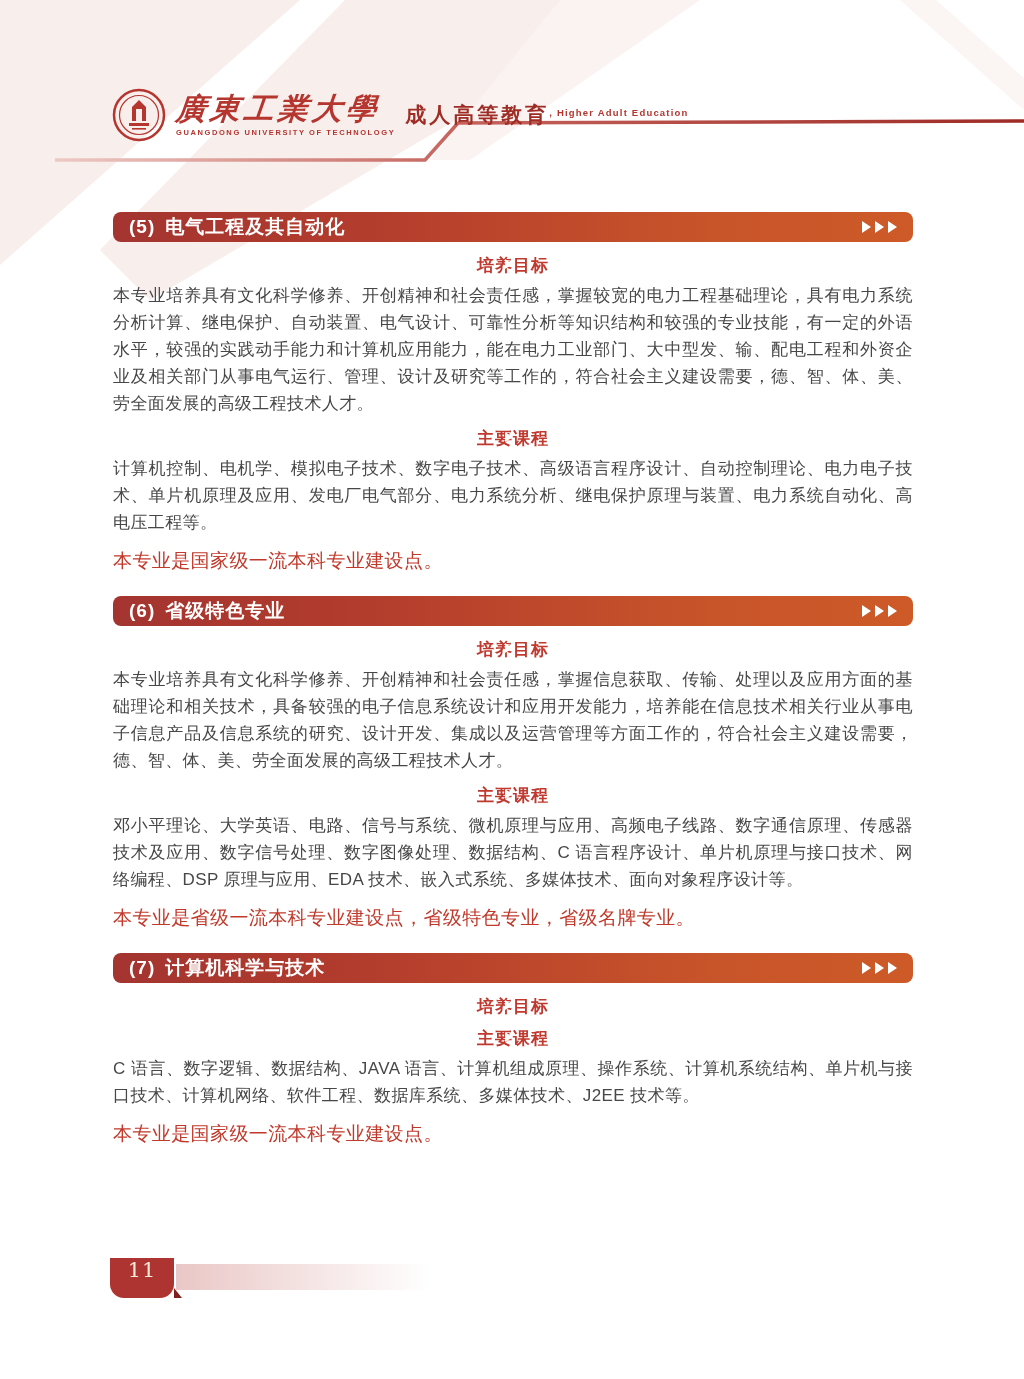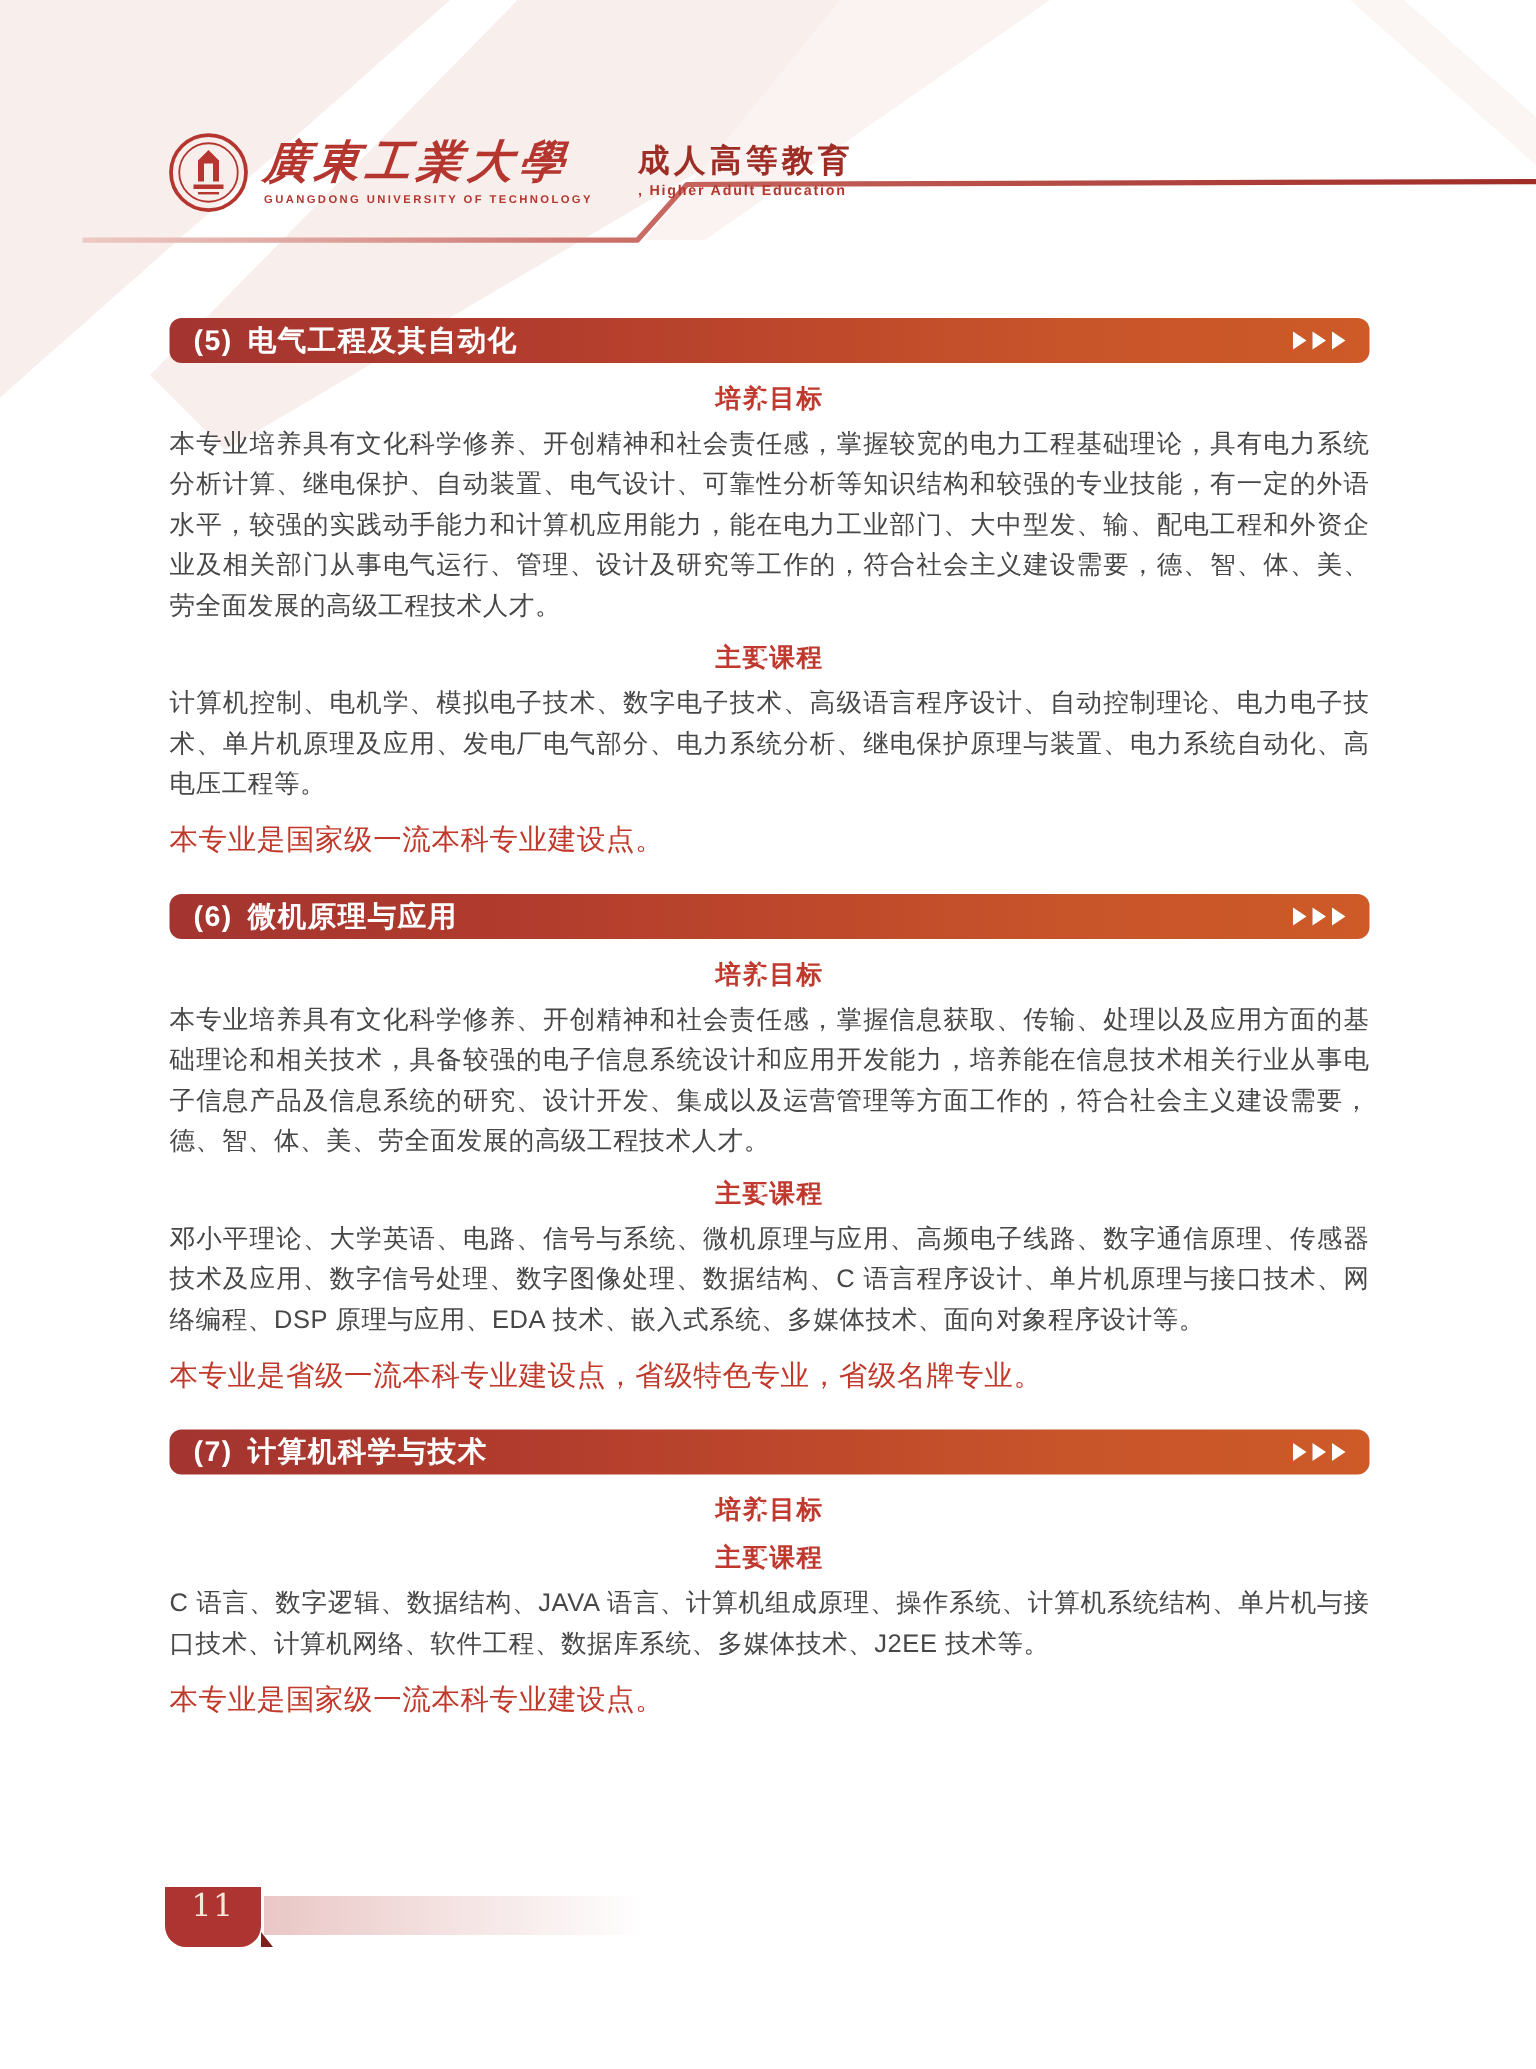--- a/index.html
+++ b/index.html
@@ -13,21 +13,21 @@
   
   .hdr{position:absolute;top:88px;left:112px;display:flex;align-items:center;gap:10px;}
   .seal{flex:0 0 auto;}
   .uni-block{display:flex;flex-direction:column;}
   .uni-zh{
     font-family:"DejaVu Serif","Liberation Serif",serif;
     font-size:30px;font-weight:bold;font-style:italic;color:#b5352f;
     letter-spacing:4px;line-height:30px;transform:skewX(-6deg);
   }
   .uni-en{font-size:7.5px;color:#b5352f;letter-spacing:1.6px;font-weight:bold;margin-top:4px;}
-  .prog-block{margin-left:20px;display:flex;flex-direction:column;}
+  .prog-block{margin-left:0;display:flex;flex-direction:row;}
   .prog-zh{font-size:21px;font-weight:bold;color:#9e2d26;letter-spacing:3px;line-height:22px;}
   .prog-en{font-size:9.5px;font-weight:bold;color:#b5352f;letter-spacing:1.2px;margin-top:3px;}
 
   
   main{position:absolute;top:212px;left:113px;width:800px;}
   .section{margin-bottom:24px;}
   .banner{
     height:30px;border-radius:8px;
     background:linear-gradient(90deg,#a33430 0%,#b23c2d 30%,#c8542a 75%,#cd5a27 100%);
     display:flex;align-items:center;justify-content:space-between;
@@ -131,21 +131,21 @@
       <span class="subhead-label">主要课程</span>
     </div>
     <p class="para">计算机控制、电机学、模拟电子技术、数字电子技术、高级语言程序设计、自动控制理论、电力电子技术、单片机原理及应用、发电厂电气部分、电力系统分析、继电保护原理与装置、电力系统自动化、高电压工程等。</p>
     <div class="note">本专业是国家级一流本科专业建设点。</div>
   </section>
 
   <section class="section">
     <div class="banner">
       <div class="banner-left">
         <span class="banner-num">(6)</span>
-        <span>微机原理与应用</span>
+        <span>省级特色专业</span>
       </div>
       <div class="arrows">
         <span class="tri"></span>
           <span class="tri"></span>
           <span class="tri"></span>
       </div>
     </div>
     <div class="subhead">
       <span class="play"></span>
       <span class="subhead-label">培养目标</span>

